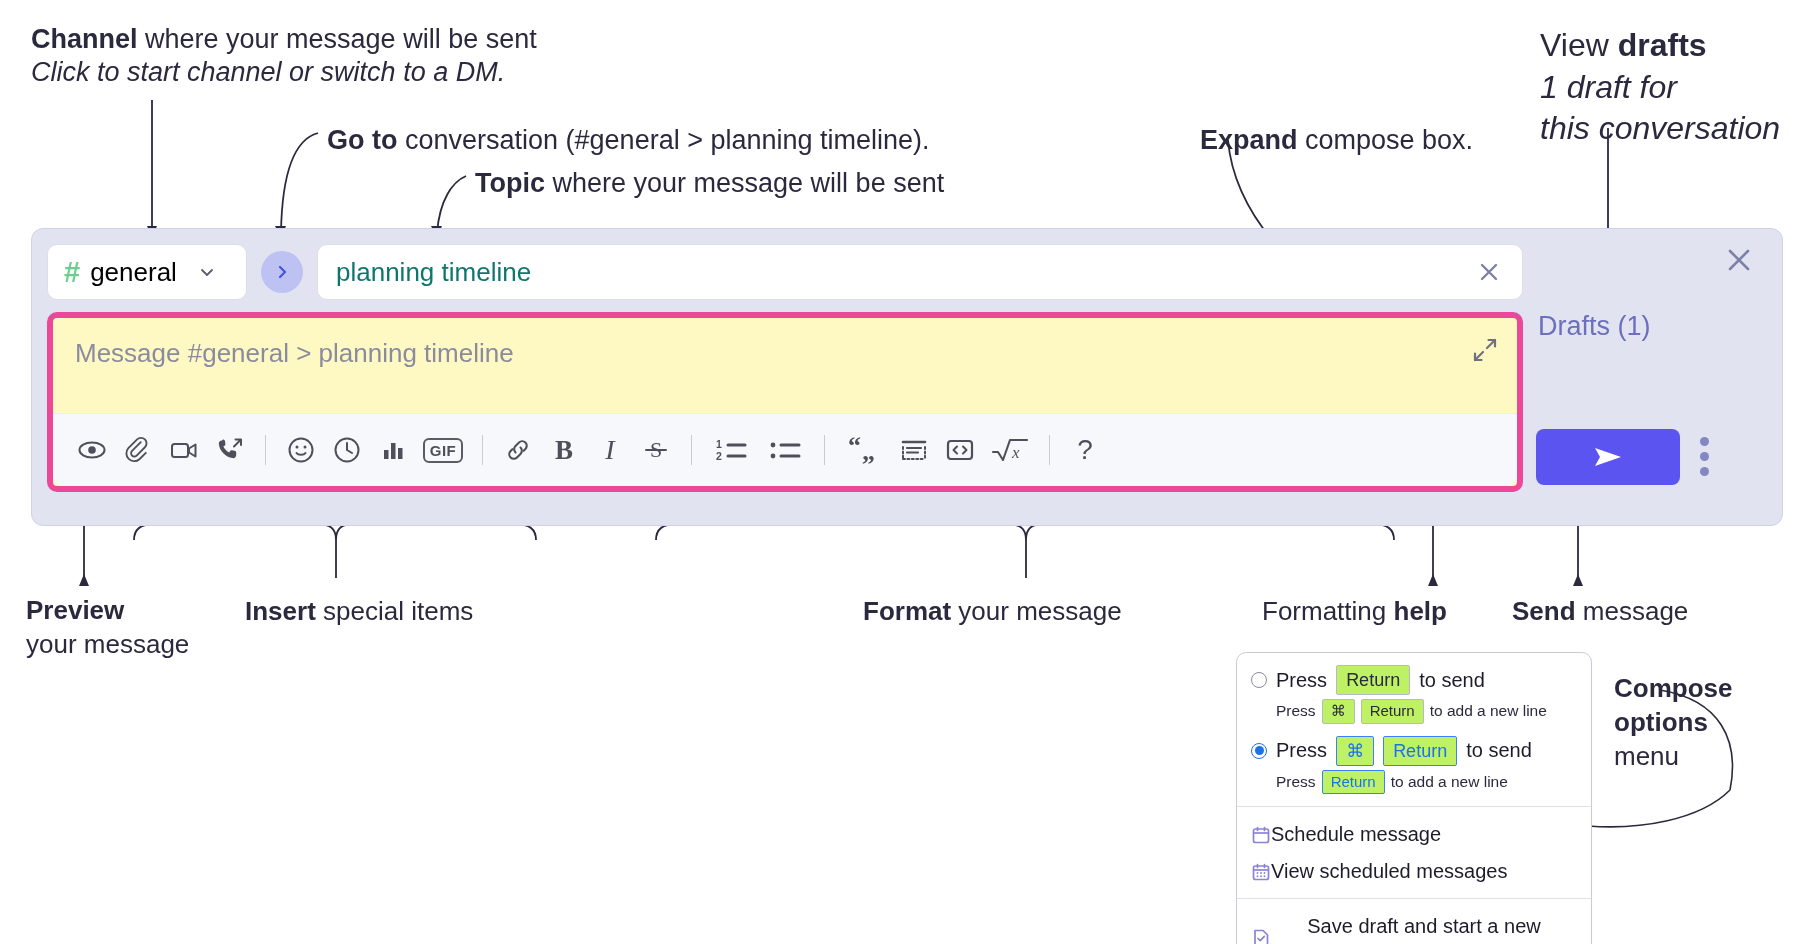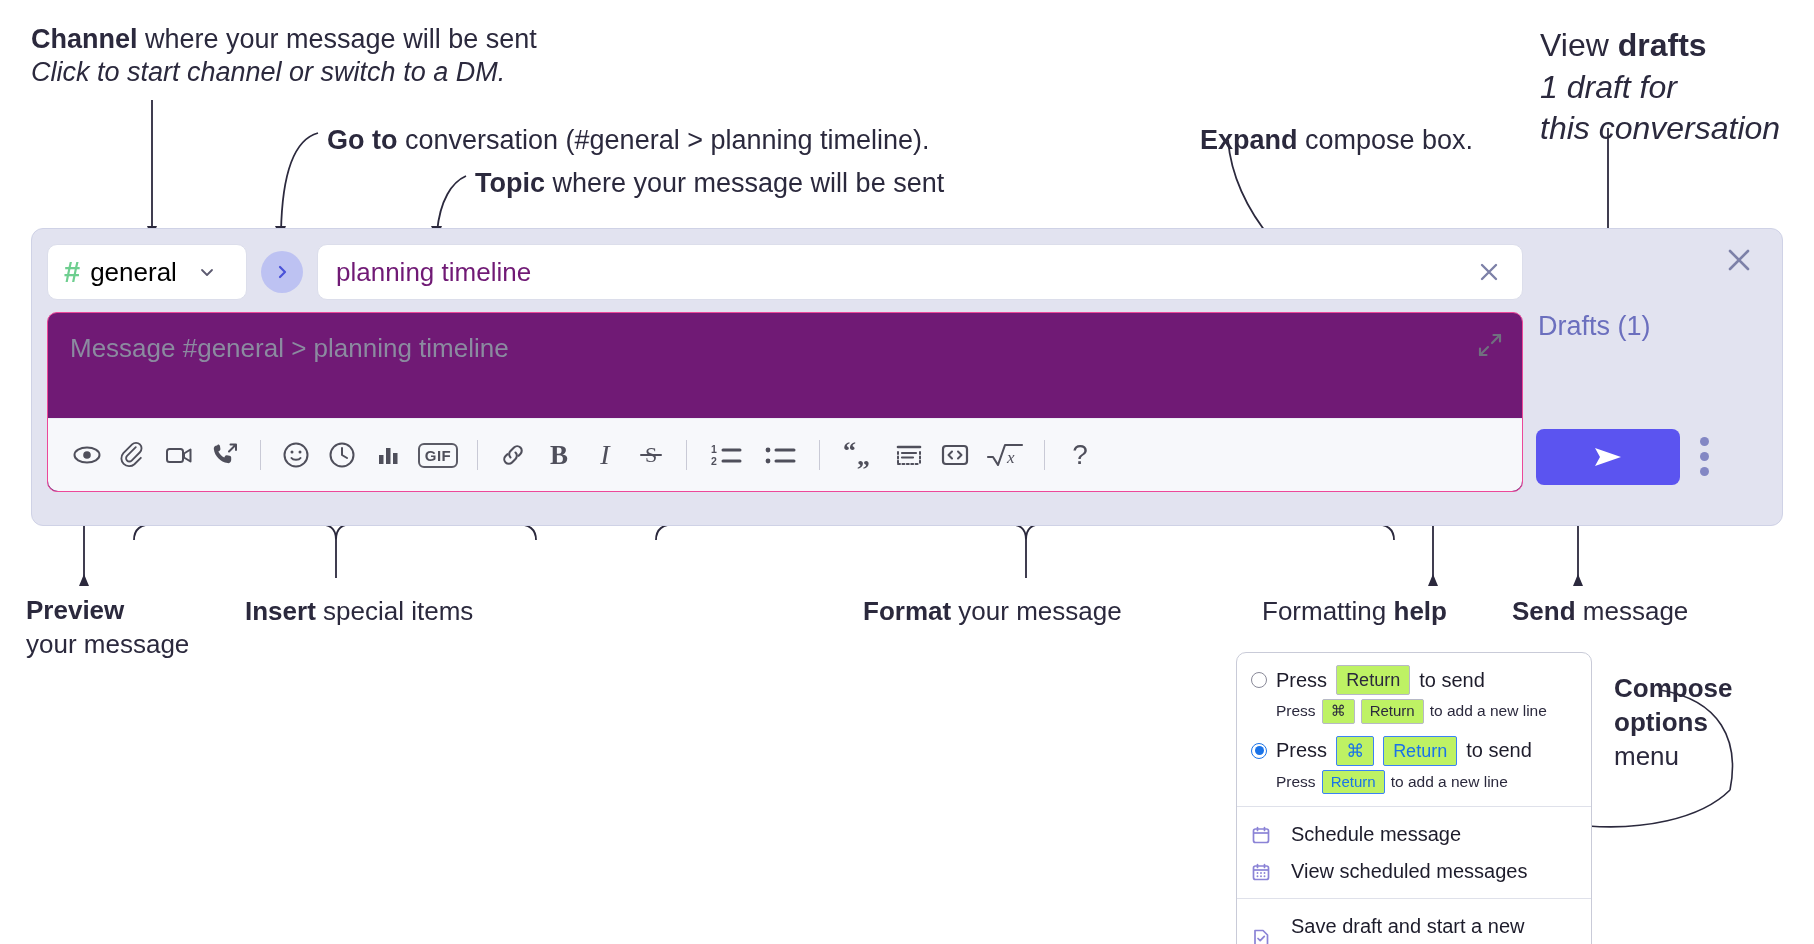--- a/index.html
+++ b/index.html
@@ -50,25 +50,25 @@
   #channel-caret { margin-left:10px; color:#5c5a70; display:flex; }
 
   #goto-btn {
     width:42px; height:42px; border-radius:50%; background:#bdc2f2;
     display:flex; align-items:center; justify-content:center; flex:0 0 auto;
   }
   #topic-field {
     flex:1; background:#ffffff; border:1px solid #dcdeeb; border-radius:10px;
     height:56px; display:flex; align-items:center; padding:0 14px 0 18px;
   }
-  #topic-value { flex:1; font-size:26px; color:#701a75; }
+  #topic-value { flex:1; font-size:26px; color:#0f766e; }
   #topic-clear { color:#7d81a8; display:flex; padding:4px; }
 
   #message-box {
-    margin-top:12px; background:#701a75; border:1px solid #ec4899; border-radius:10px;
+    margin-top:12px; background:#fef9c3; border:6px solid #ec4899; border-radius:10px;
     height:180px; position:relative; display:flex; flex-direction:column;
   }
   #message-placeholder {
     position:absolute; left:22px; top:20px; font-size:26px; color:#8b8ba0;
   }
   #expand-btn { position:absolute; right:18px; top:18px; color:#70707f; display:flex; }
 
   #toolbar {
     position:absolute; left:0; right:0; bottom:0; height:73px;
     border-top:1px solid #eceef5; background:#f7f8fb;
@@ -106,21 +106,21 @@
            flex:0 0 auto; display:flex; align-items:center; justify-content:center; }
   .radio.sel { border-color:#1a73e8; }
   .radio.sel i { width:9px; height:9px; border-radius:50%; background:#1a73e8; display:block; }
   .opt-main { font-size:20px; }
   .opt-sub { font-size:15.5px; margin:4px 0 12px 25px; display:flex; align-items:center; gap:6px; color:#2b293d; }
   .key { border:1px solid #b7b9c6; border-radius:2px; padding:1px 8px; font-size:15px;
          display:inline-block; line-height:1.35; color:#2b293d; background:#bef264; }
   .key.lg { font-size:18px; padding:2px 9px; }
   .key.blue { border-color:#3b82f6; color:#1a73e8; }
   .menu-sep { height:1px; background:#dfe1ea; }
-  .menu-item { display:flex; align-items:center; gap:20px; padding:7px 14px; font-size:20px; }
+  .menu-item { display:flex; align-items:center; gap:0; padding:7px 14px; font-size:20px;text-align:center; }
   .menu-item:first-child { padding-top:12px; }
   .mi-icon { color:#8b83d6; display:flex; flex:0 0 auto; }
   .menu-block { padding:4px 0 8px 0; }
 </style>
 </head>
 <body>
 
 <div class="ann" id="ann-channel">
   <div><b>Channel</b><span> where your message will be sent</span></div>
   <div class="it">Click to start channel or switch to a DM.</div>

